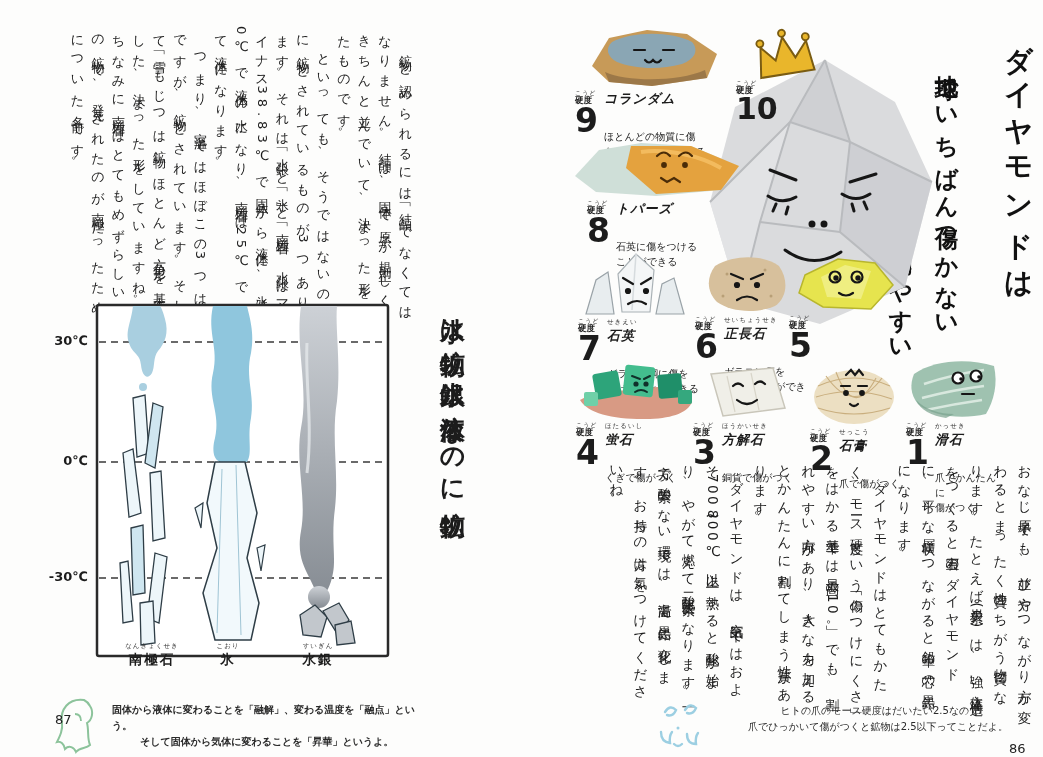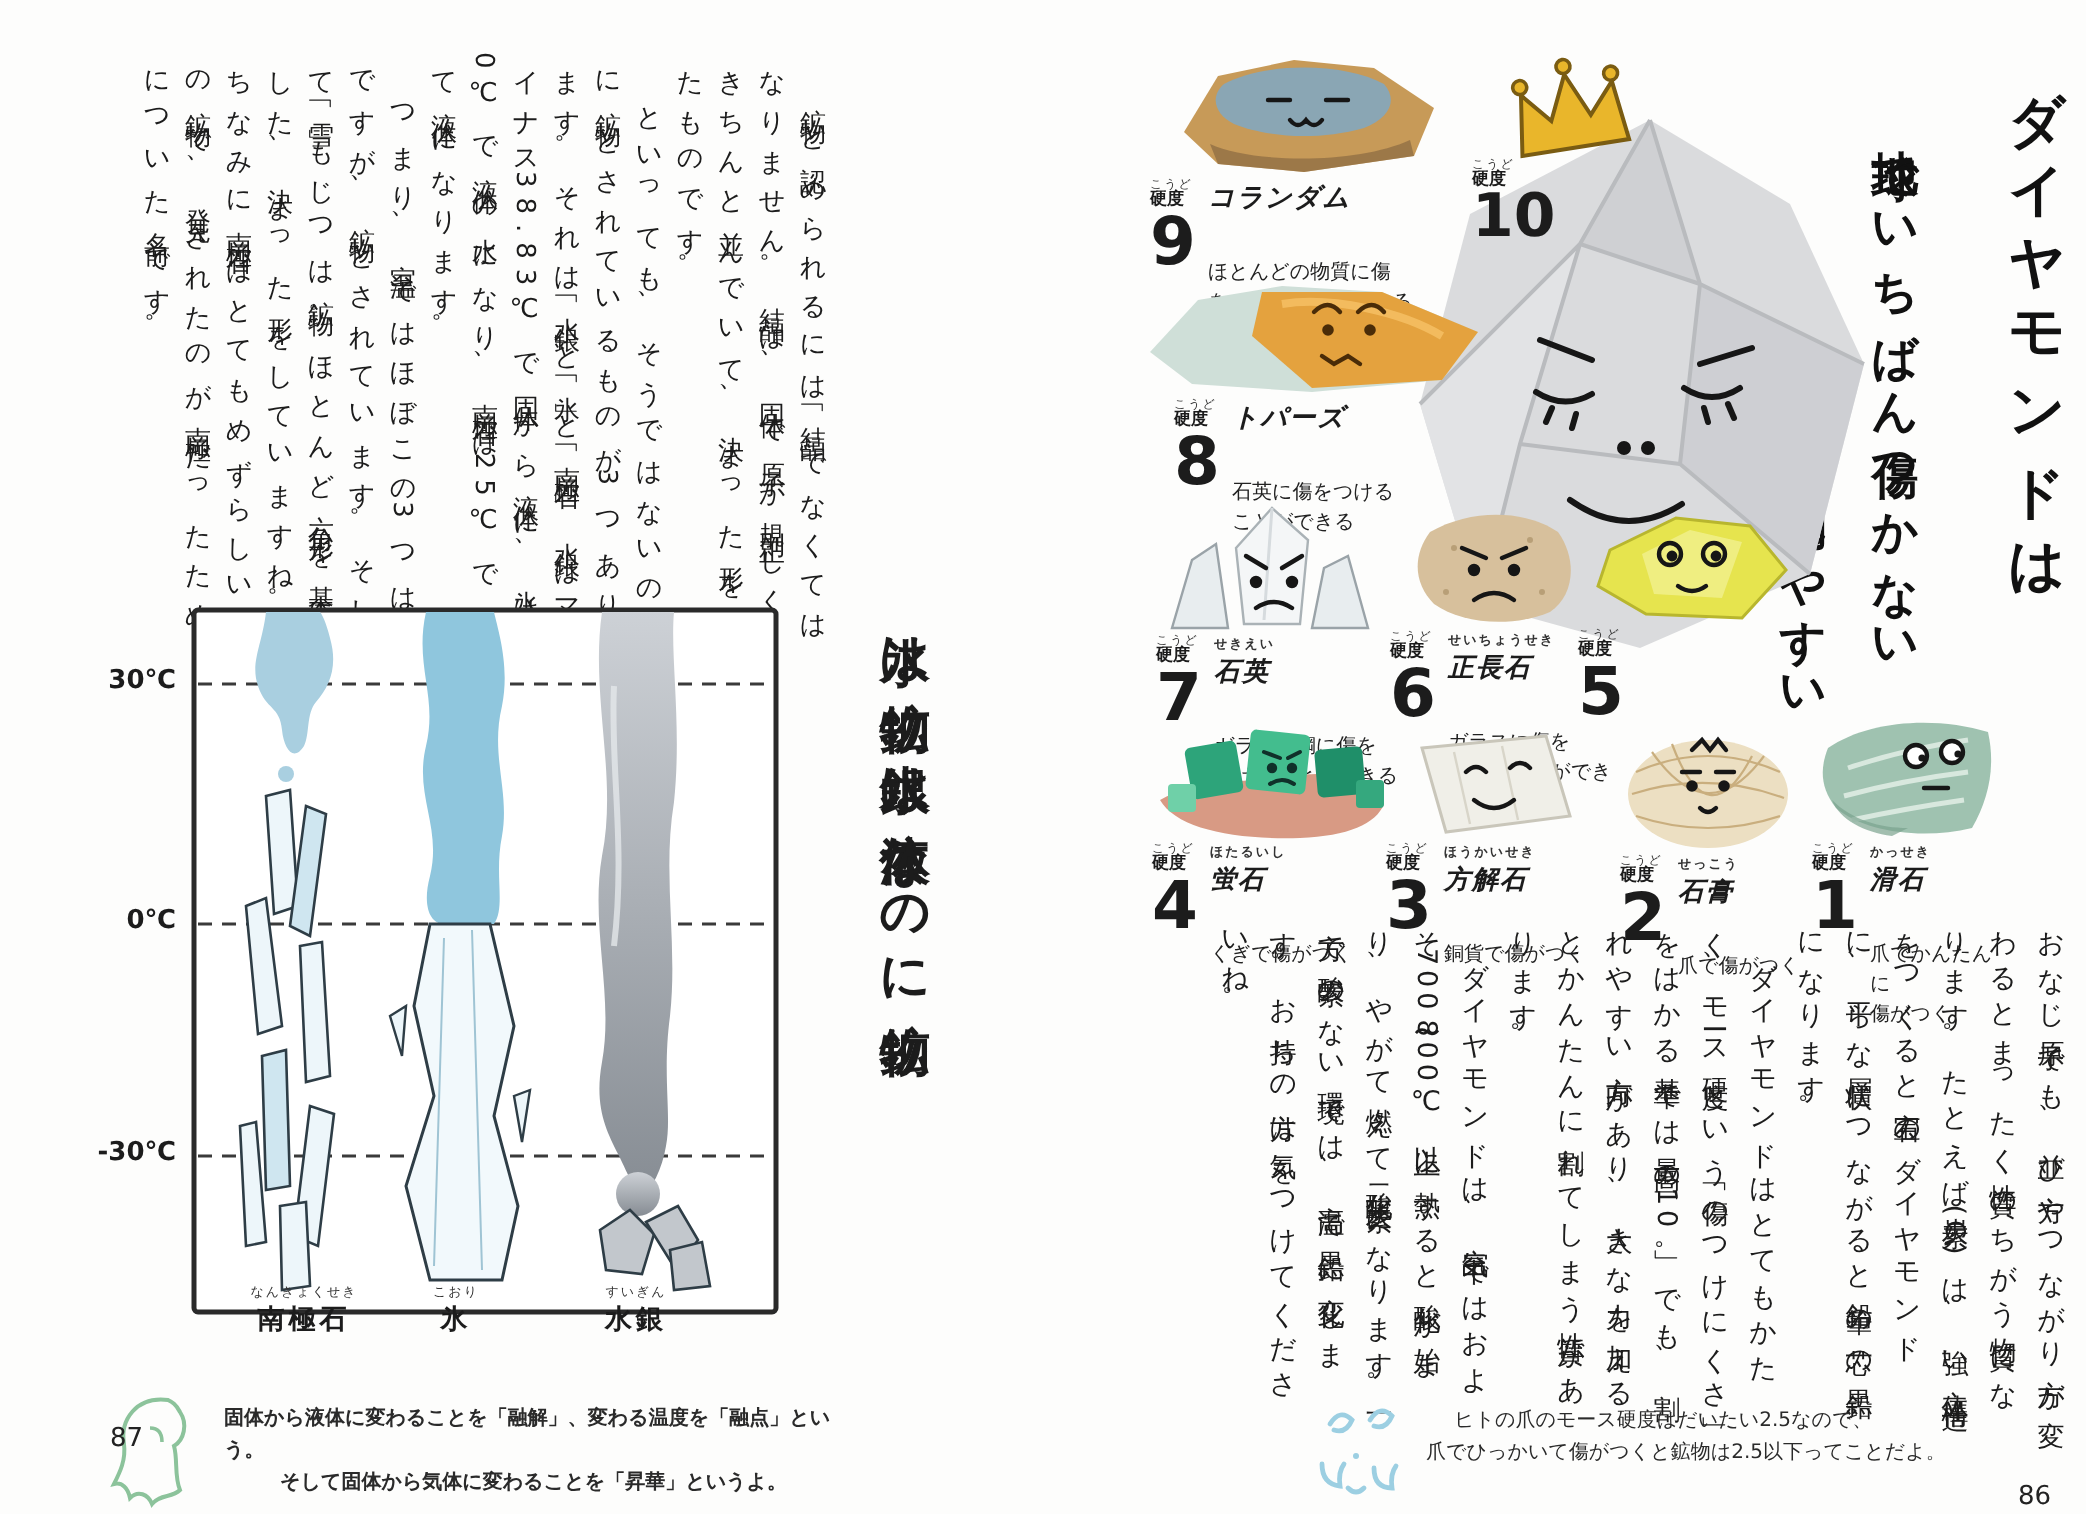--- a/index.html
+++ b/index.html
@@ -26,42 +26,42 @@
   }
   .temp { position:absolute; left:36px; width:52px; text-align:right;
           font-size:13px; font-weight:600; }
   .diagram-box { position:absolute; left:95px; top:303px; }
   .dlabel { position:absolute; width:84px; text-align:center; top:642px; }
   .dlabel .rd { display:block; font-size:6.5px; letter-spacing:1px; color:#333; }
   .dlabel .nm { display:block; font-size:13.5px; font-weight:700; letter-spacing:2px; }
 
   .footnote { position:absolute; font-size:10px; line-height:16px; color:#2a2a2a; }
   .fn-left  { left:112px; top:702px; width:320px;font-weight:bold; }
-  .fn-right { left:192px; top:703px; width:330px; }
+  .fn-right { left:192px; top:703px; width:330px;text-align:center; }
   .fn-indent { margin-left:28px; }
   .fn-indent-r { margin-left:14px; }
   .doodle { position:absolute; }
   .pagenum { position:absolute; font-size:13px; color:#222; }
 
   
   .title-line { position:absolute; font-weight:700; color:#111; }
   .t1 { right:6px;   top:24px;  font-size:28px; letter-spacing:6px; }
   .t2 { right:80px;  top:56px;  font-size:23px; letter-spacing:3px; }
   .t3 { right:126px; top:122px; font-size:23px; letter-spacing:3px; }
 
   
   .card { position:absolute; }
   .rock { display:block; }
   .label { display:flex; align-items:flex-start; gap:6px; margin-top:2px; }
   .hard { display:flex; flex-direction:column; line-height:1; }
   .hreading { font-size:6px; letter-spacing:1px; color:#333; }
   .hlabel { font-size:8.5px; font-weight:700; }
   .num { font-size:33px; font-weight:900; line-height:0.95; }
   .info { display:flex; flex-direction:column; }
-  .nreading { font-size:6.5px; letter-spacing:1px; color:#333;font-weight:bold; }
+  .nreading { font-size:6.5px; letter-spacing:1px; color:#333; }
   .nname { font-size:13px; font-weight:700; letter-spacing:1px;font-style:italic; }
   .desc { font-size:10px; margin-top:21px; line-height:1.5; white-space:pre-line; color:#222; }
 
   .diamond-wrap { position:absolute; left:179px; top:52px; width:245px; height:285px; }
   .crown { position:absolute; left:50px; top:-24px; transform:rotate(-9deg); }
   .hard10 { position:absolute; left:36px; top:28px; z-index:3; }
   .hard10 .num { font-size:30px; }
 
   .right-body {
     position:absolute; right:6px; top:456px; height:248px; width:470px;

